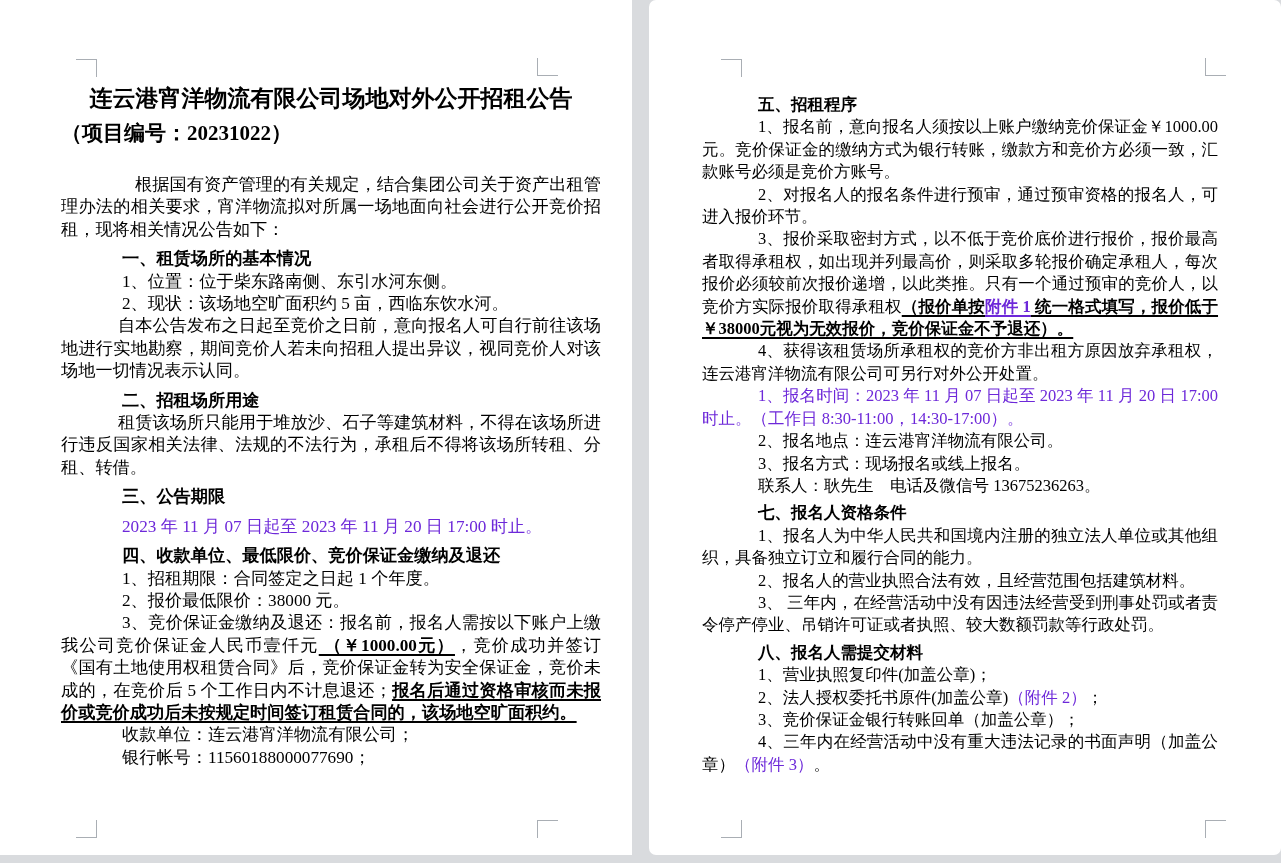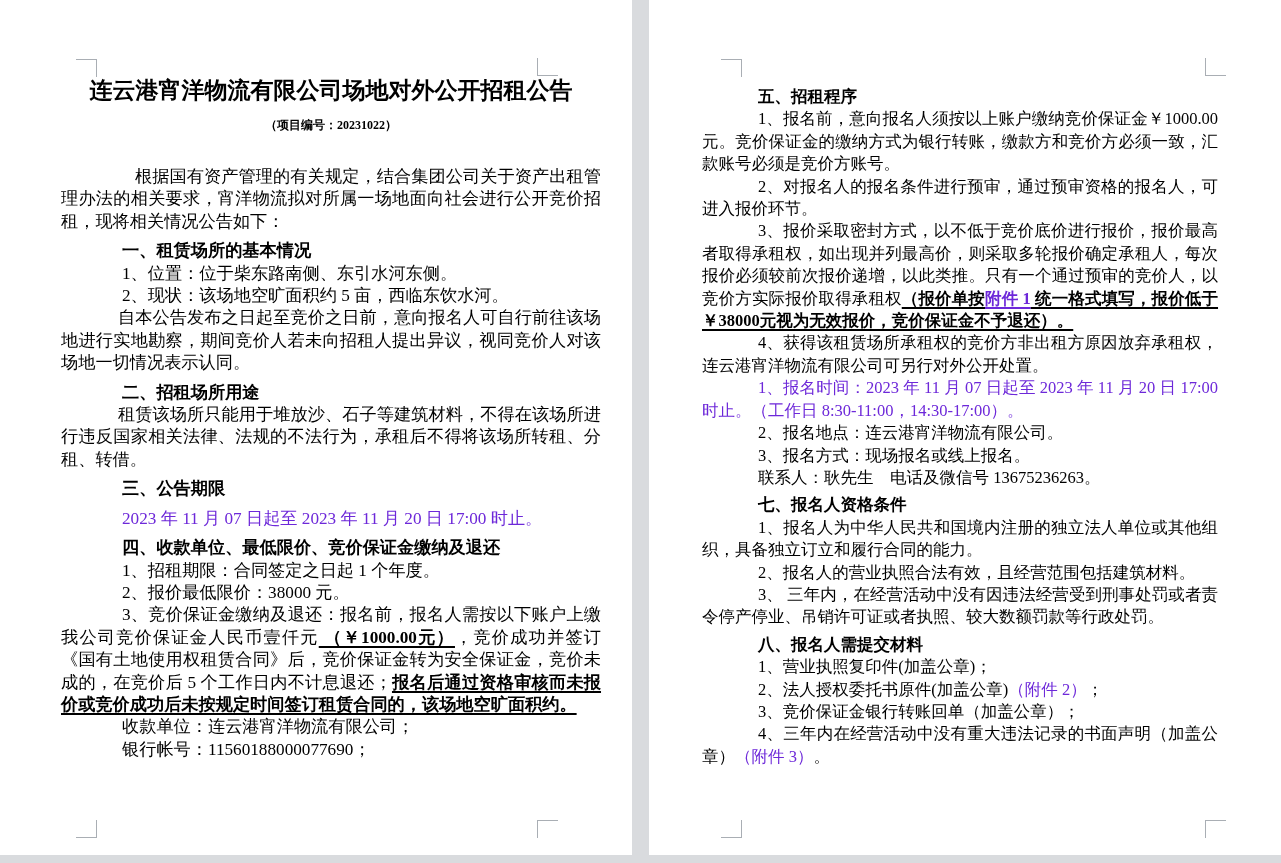--- a/index.html
+++ b/index.html
@@ -6,29 +6,29 @@
   .canvas{
     position:relative;
     width:1281px;height:863px;
     background:#d9dbde;
     overflow:hidden;
     font-family:"Liberation Serif","DejaVu Serif",serif;
     color:#000;
   }
   .page{position:absolute;top:0;height:855px;width:632px;background:#ffffff;}
   .pl{left:0;}
-  .pr{left:649px;}
+  .pr{left:649px;border-radius:7px;}
 
   
-  .textcol{position:absolute;top:0;}
+  .textcol{position:absolute;top:8px;}
   .pl .textcol{left:61px;width:540px;font-size:17.2px;}
   .pr .textcol{left:53px;width:516px;font-size:16.5px;}
 
   .title1{margin:76px 0 0 0;font-size:23px;line-height:30px;text-align:center;font-weight:bold;}
-  .title2{margin:6px 0 16px 0;font-size:12px;line-height:26px;text-align:center;font-weight:bold;}
+  .title2{margin:6px 0 16px 0;font-size:21px;line-height:26px;text-align:left;font-weight:bold;}
 
   .ln{line-height:22.4px;text-align:justify;word-break:break-all;}
   .pl .it{text-indent:61px;}
   .pl .pa{text-indent:57px;}
   .pl .pa2{text-indent:74px;}
   .pr .it{text-indent:56px;}
   .h{font-weight:bold;}
   .pl .mt{margin-top:7px;}
   .pr .mt{margin-top:5px;}
   .pl .first{margin-top:28px;}

